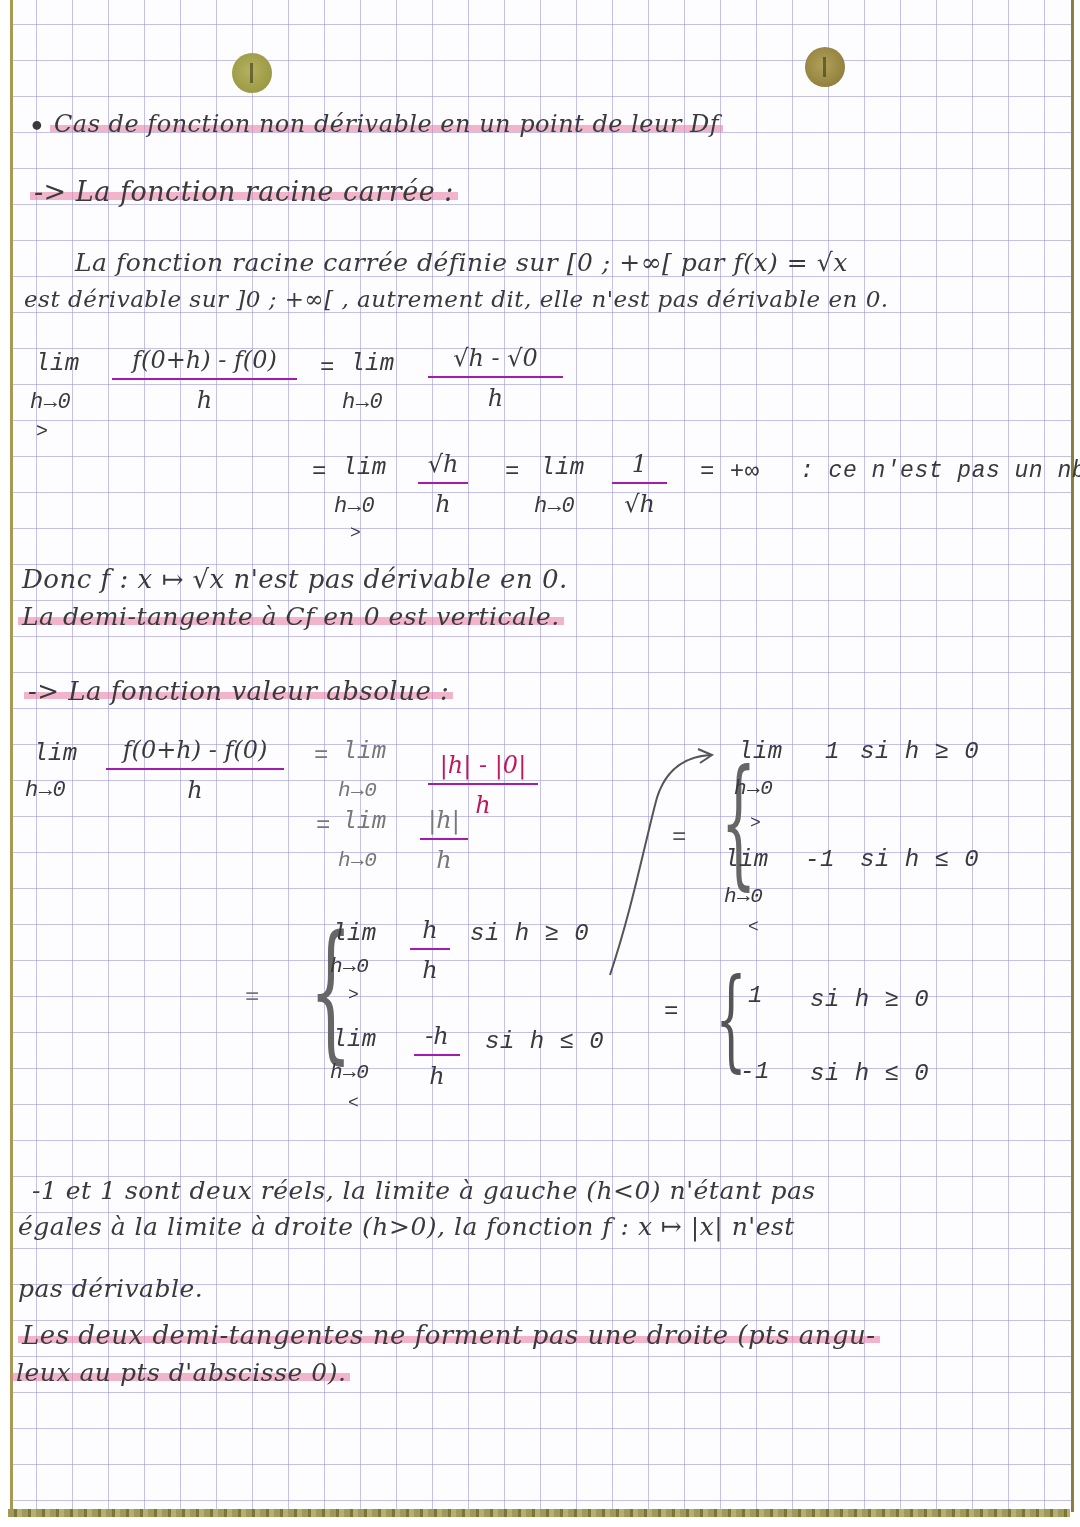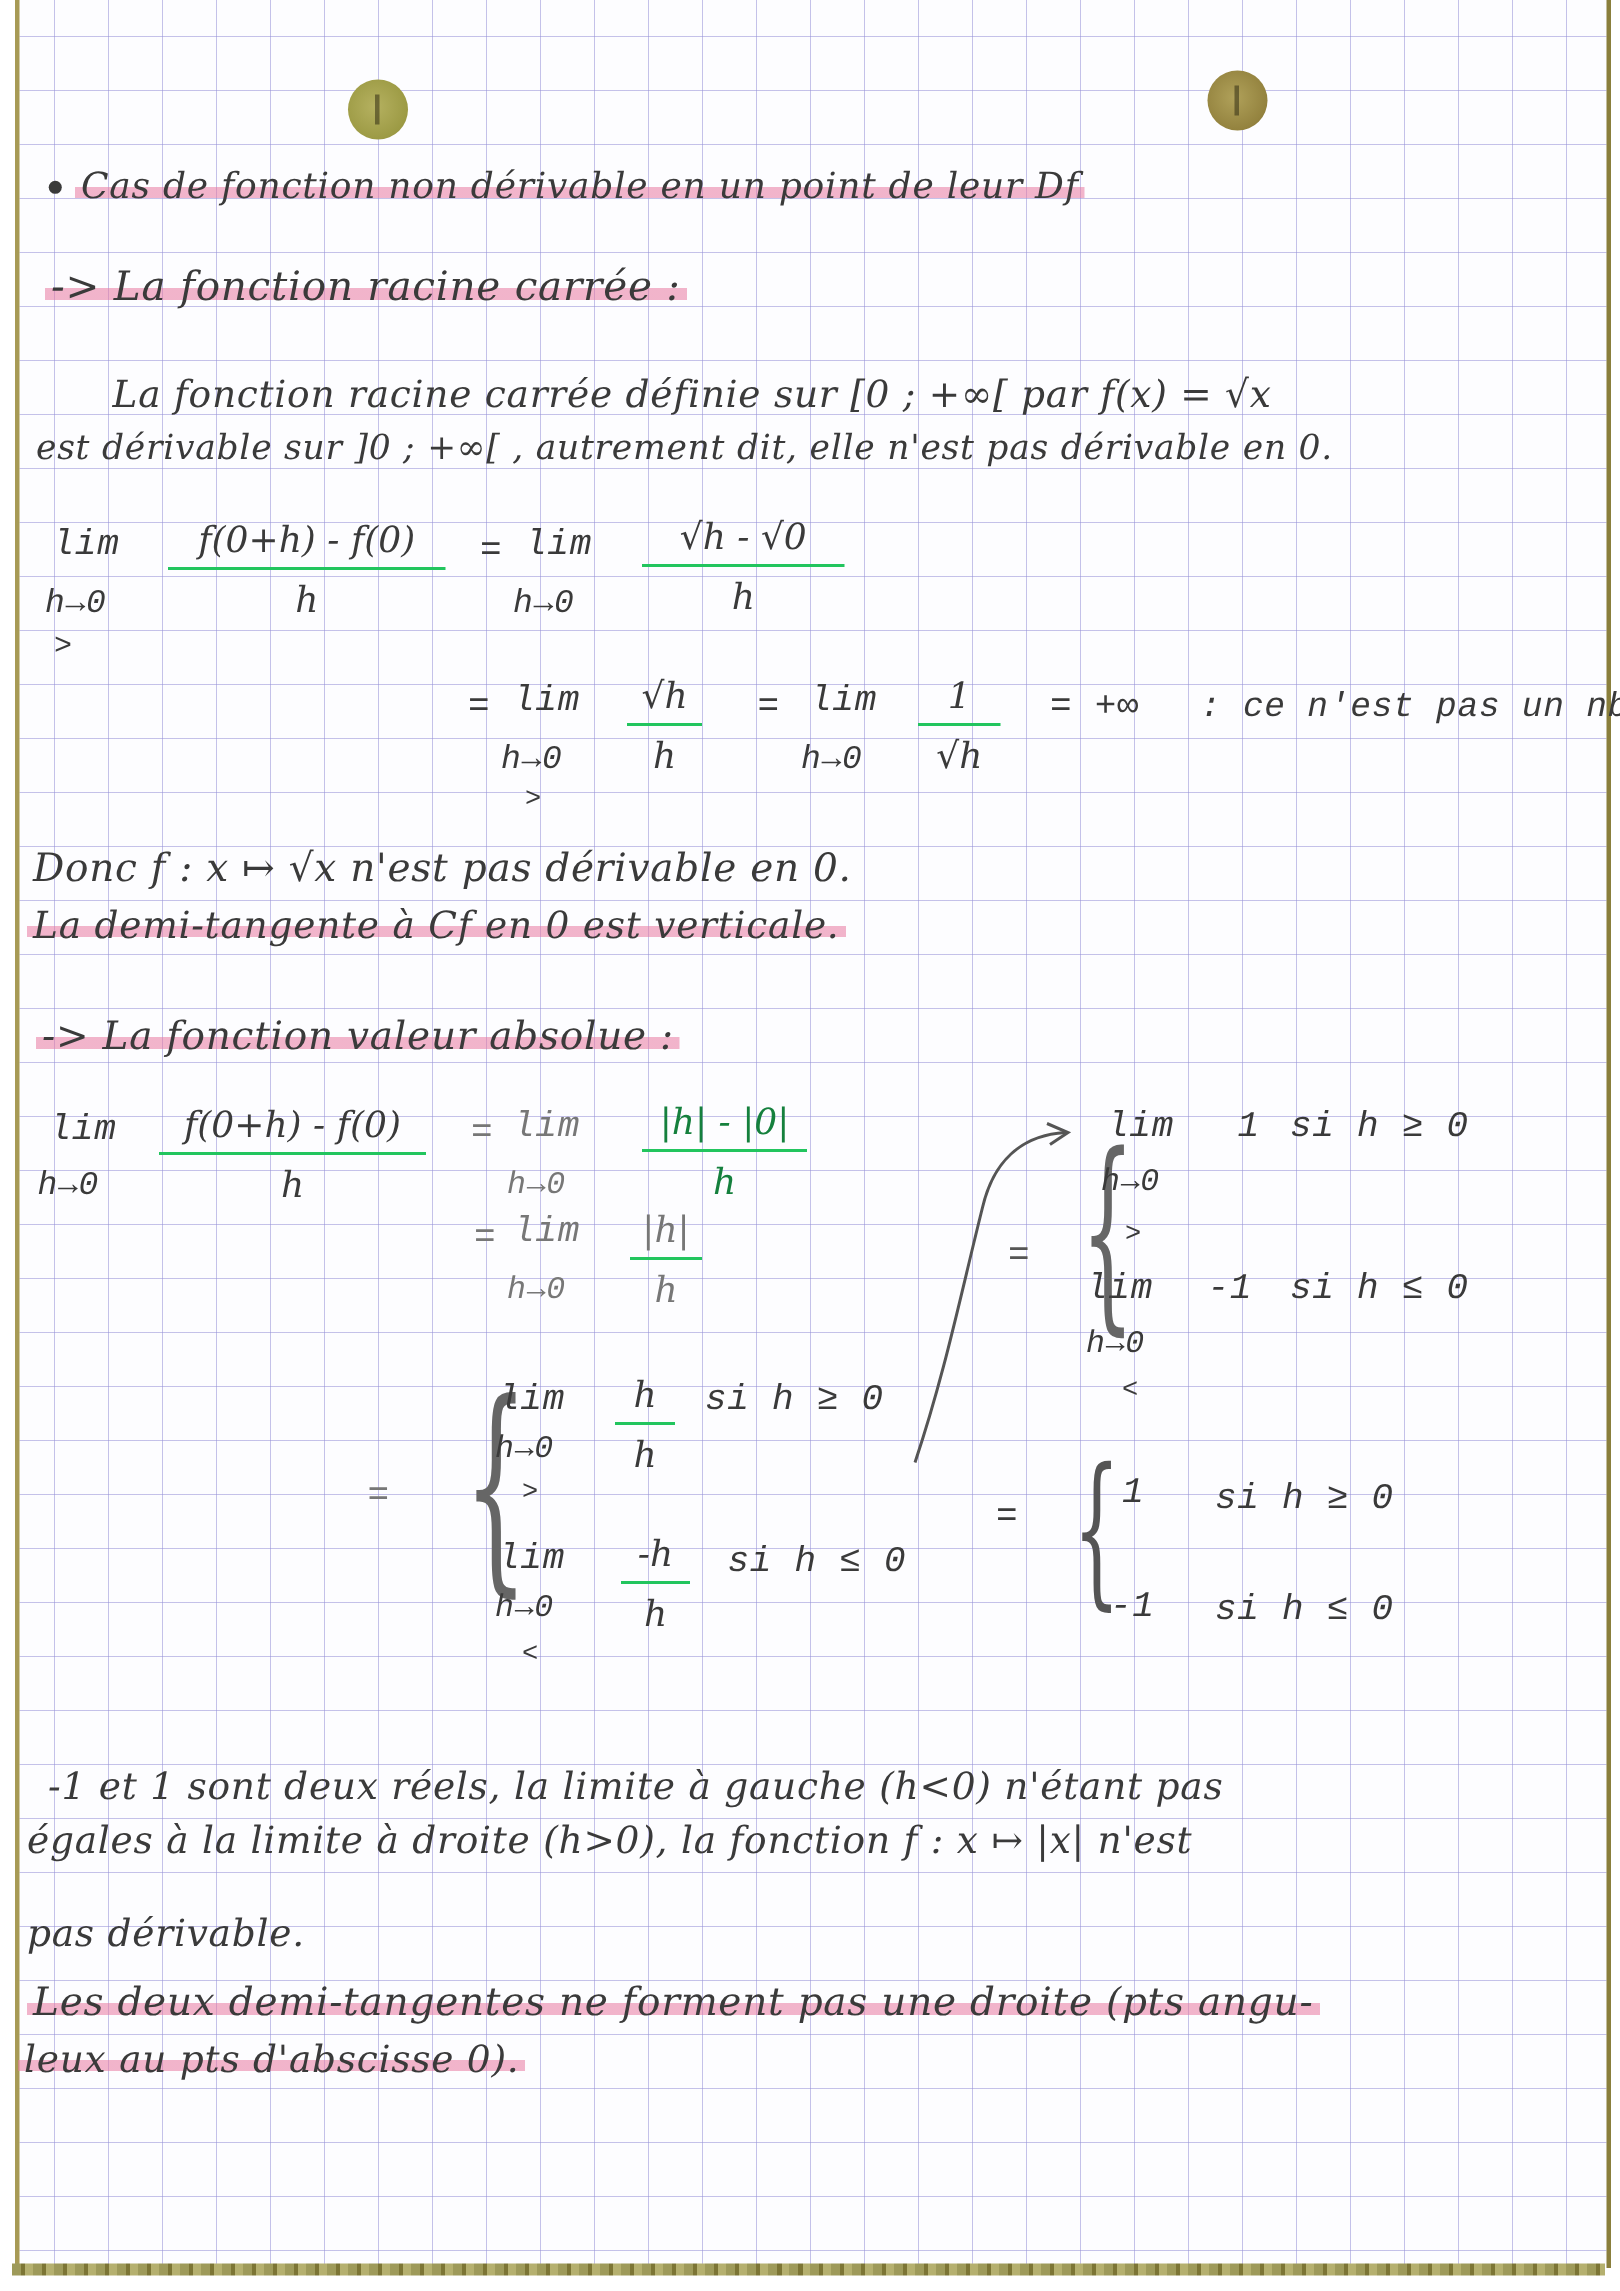--- a/index.html
+++ b/index.html
@@ -36,21 +36,21 @@
     font-family: "DejaVu Serif", serif; font-style: italic;
     font-size: 26px; line-height: 1; white-space: nowrap;
     letter-spacing: 0.5px;
   }
   .hw.sm { font-size: 24px; font-family: Liberation Mono, monospace; }
   .hl {
     background: linear-gradient(to bottom, transparent 52%, rgba(232,120,160,0.55) 52%, rgba(232,120,160,0.55) 78%, transparent 78%);
     padding: 0 4px;
   }
   .frac { position: absolute; color: #3a3a3a; font-family: "DejaVu Serif", serif; font-style: italic; font-size: 24px; }
-  .frac .num { display: block; text-align: center; border-bottom: 2px solid #22c55e; padding: 0 6px 4px; }
+  .frac .num { display: block; text-align: center; border-bottom: 2px solid #a21caf; padding: 0 6px 4px; }
   .frac .den { display: block; text-align: center; padding-top: 6px; }
   .brace { position: absolute; color: #4a4a4a; font-family: "DejaVu Serif", serif; font-weight: 200; }
   .curve { position: absolute; }
 </style>
 </head>
 <body>
 
 <div class="sheet"></div>
 <div class="bottom-edge"></div>
 <div class="hole left"></div>
@@ -104,21 +104,21 @@
 
 <div class="hw sm" style="left:33px; top:742px;">lim</div>
 <div class="hw sm" style="left:25px; top:780px; font-size:22px;">h→0</div>
 <div class="frac" style="left:106px; top:736px; width:178px;">
   <span class="num">f(0+h) - f(0)</span>
   <span class="den">h</span>
 </div>
 <div class="hw sm" style="left:314px; top:744px; color:#777;">=</div>
 <div class="hw sm" style="left:342px; top:740px; color:#777;">lim</div>
 <div class="hw sm" style="left:338px; top:780px; font-size:21px; color:#777;">h→0</div>
-<div class="frac" style="left:428px; top:734px; width:110px; color:#15803d;">
+<div class="frac" style="left:428px; top:751px; width:110px; color:#be185d;">
   <span class="num">|h| - |0|</span>
   <span class="den">h</span>
 </div>
 <div class="hw sm" style="left:316px; top:814px; color:#777;">=</div>
 <div class="hw sm" style="left:342px; top:810px; color:#777;">lim</div>
 <div class="hw sm" style="left:338px; top:850px; font-size:21px; color:#777;">h→0</div>
 <div class="frac" style="left:420px; top:806px; width:48px; color:#777;">
   <span class="num">|h|</span>
   <span class="den">h</span>
 </div>

